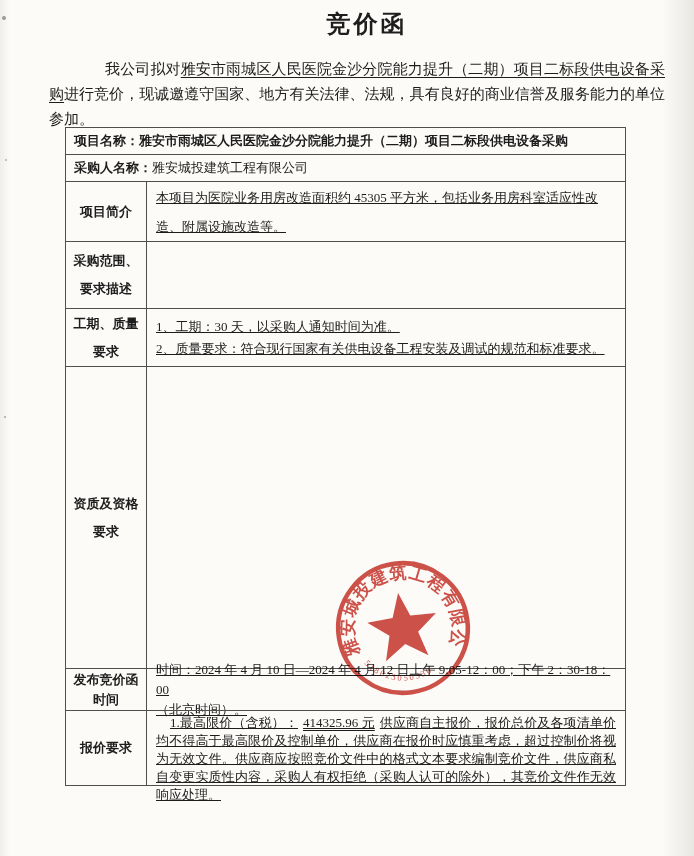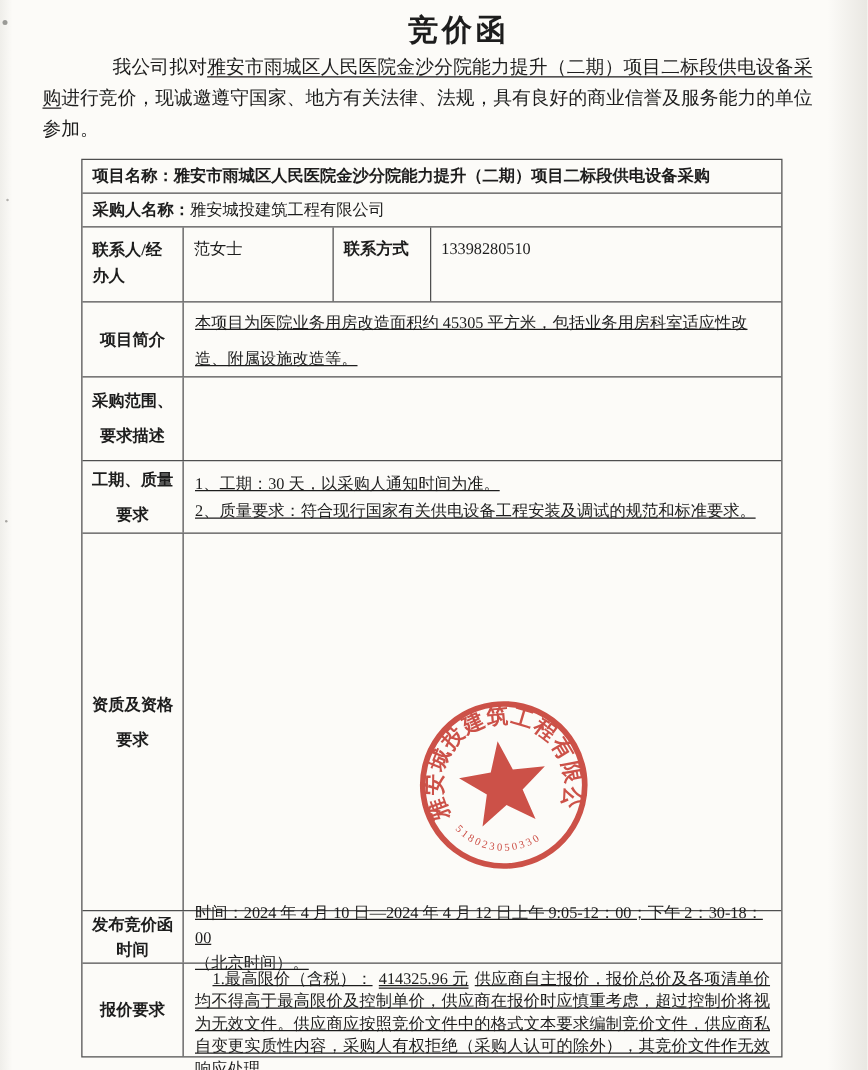--- a/index.html
+++ b/index.html
@@ -12,21 +12,21 @@
       linear-gradient(90deg, #efeeea 0px, #fcfbf8 10px, #fcfbf8 662px, #e9e7e2 694px),
       #fcfbf8;
   }
   .page { position:absolute; inset:0; }
   .title {
     position:absolute; top:8px; left:0; width:100%;
     margin:0; text-align:center;
     font-size:24px; font-weight:bold; letter-spacing:3px;padding-left:20px;
   }
   .intro {
-    position:absolute; top:41px; left:33px; width:616px; margin:1px;
+    position:absolute; top:41px; left:33px; width:616px; margin:16px;
     font-size:15px; line-height:25px; text-align:justify;
     text-indent:56px;
   }
   .intro .u { text-decoration:underline; text-underline-offset:3px; }
 
   
   .tbl {
     position:absolute; left:44px; top:127px; width:561px;
     border:1px solid var(--line);
     font-size:13px; line-height:1.5;
@@ -98,27 +98,20 @@
       <div class="cell full">项目名称：雅安市雨城区人民医院金沙分院能力提升（二期）项目二标段供电设备采购</div>
     </div>
 
     <div class="r r2">
       <div class="cell full">
           <span class="lbl">采购人名称：</span>
           <span>雅安城投建筑工程有限公司</span>
         </div>
     </div>
 
-    <div class="r r3">
-      <div class="cell c1">联系人/经
-办人</div>
-      <div class="cell c2">范女士</div>
-      <div class="cell c3">联系方式</div>
-      <div class="cell c4">13398280510</div>
-    </div>
 
     <div class="r r4">
       <div class="cell lab">项目简介</div>
       <div class="cell con">
           <span class="ct">本项目为医院业务用房改造面积约 45305 平方米，包括业务用房科室适应性改造、附属设施改造等。</span>
         </div>
     </div>
 
     <div class="r r5">
       <div class="cell lab">采购范围、

